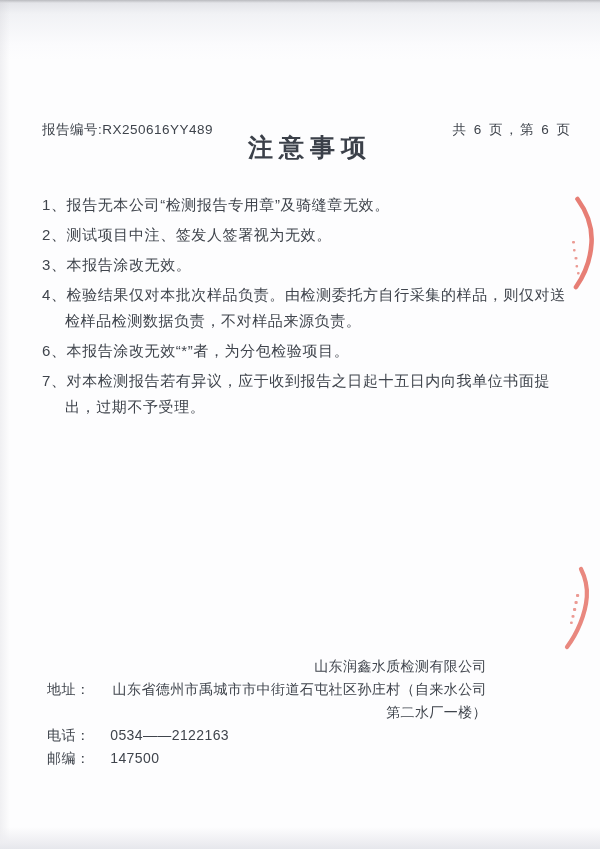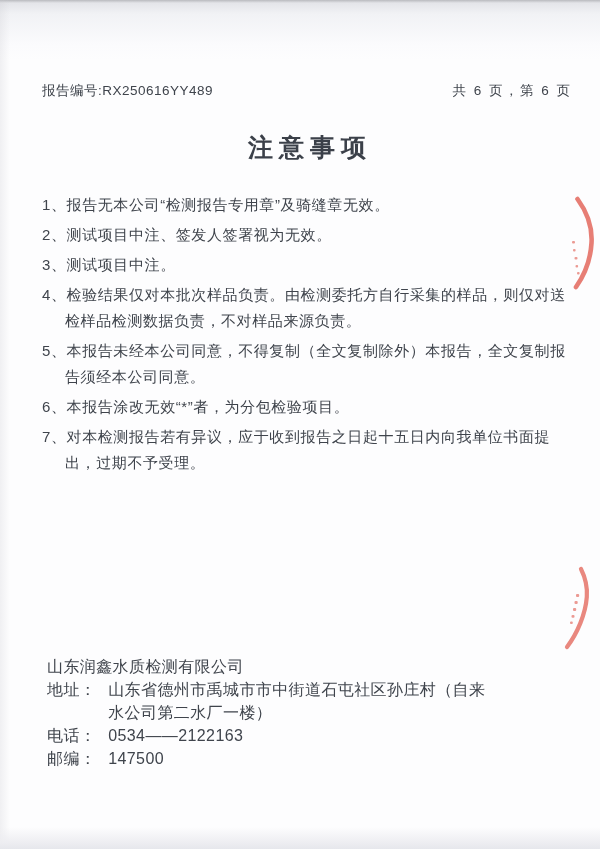--- a/index.html
+++ b/index.html
@@ -29,21 +29,21 @@
   }
   .header {
     position: absolute;
     top: 82px; left: 42px; right: 28px;
     display: flex;
     justify-content: space-between;
     align-items: baseline;
     font-size: 13.5px;
     letter-spacing: 0.5px;
   }
-  .header .pageinfo { letter-spacing: 2px; }
+  .header .pageinfo { letter-spacing: 2px; margin-top: 39px; }
   .title {
     position: absolute;
     top: 131px; left: 0; right: 0;
     margin: 0;
     text-align: center;
     font-size: 25px;
     font-weight: 600;
     letter-spacing: 6px;
     transform: translateX(10px);
     color: #3b4049;
@@ -58,27 +58,28 @@
   }
   .note {
     padding-left: 23px;
     text-indent: -23px;
     margin-bottom: 4px;
   }
   .footer {
     position: absolute;
     top: 655px; left: 47px;
     width: 440px;
-    font-size: 16px;
+    font-size: 14px;
     line-height: 23px;
     letter-spacing: 0.4px;
+    text-align: right;
   }
-  .footer .row { display: flex; align-items: flex-start; }
+  .footer .row { display: flex; align-items: flex-start; gap: 20px; }
   .footer .label { flex: 0 0 43px; white-space: nowrap; }
-  .footer .val { display: inline-block; margin-left: 12px; }
+  .footer .val { display: inline-block; }
   .footer .address { width: 382px; }
   .seals {
     position: absolute;
     top: 0; left: 0;
     pointer-events: none;
   }
 </style>
 </head>
 <body>
 
@@ -89,23 +90,22 @@
   <div class="header">
     <span>报告编号:RX250616YY489</span>
     <span class="pageinfo">共 6 页，第 6 页</span>
   </div>
 
   <h1 class="title">注意事项</h1>
 
   <div class="notes">
     <div class="note"><span>1、</span><span>报告无本公司“检测报告专用章”及骑缝章无效。</span></div>
     <div class="note"><span>2、</span><span>测试项目中注、签发人签署视为无效。</span></div>
-    <div class="note"><span>3、</span><span>测试项目中注。</span></div>
+    <div class="note"><span>3、</span><span>本报告涂改无效。</span></div>
     <div class="note"><span>4、</span><span>检验结果仅对本批次样品负责。由检测委托方自行采集的样品，则仅对送检样品检测数据负责，不对样品来源负责。</span></div>
-    <div class="note"><span>5、</span><span>本报告未经本公司同意，不得复制（全文复制除外）本报告，全文复制报告须经本公司同意。</span></div>
     <div class="note"><span>6、</span><span>本报告涂改无效“*”者，为分包检验项目。</span></div>
     <div class="note"><span>7、</span><span>对本检测报告若有异议，应于收到报告之日起十五日内向我单位书面提出，过期不予受理。</span></div>
   </div>
 
   <div class="footer">
     <div>山东润鑫水质检测有限公司</div>
     <div class="row">
       <span class="label">地址：</span>
       <span class="val address">山东省德州市禹城市市中街道石屯社区孙庄村（自来水公司第二水厂一楼）</span>
     </div>

